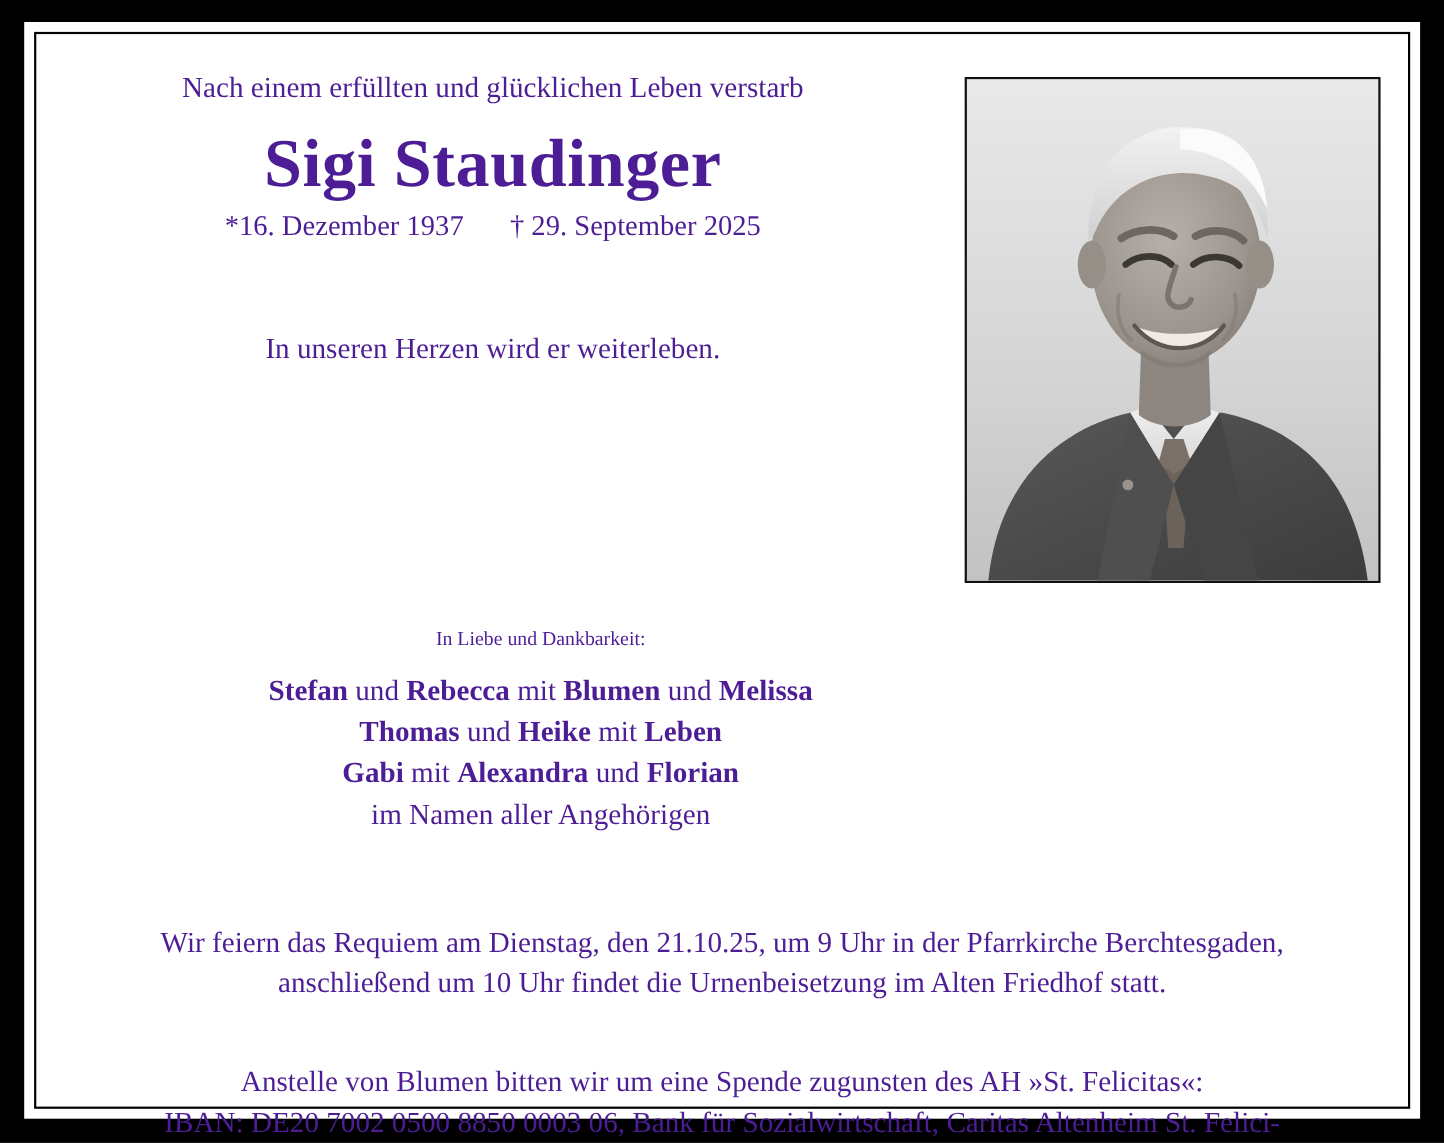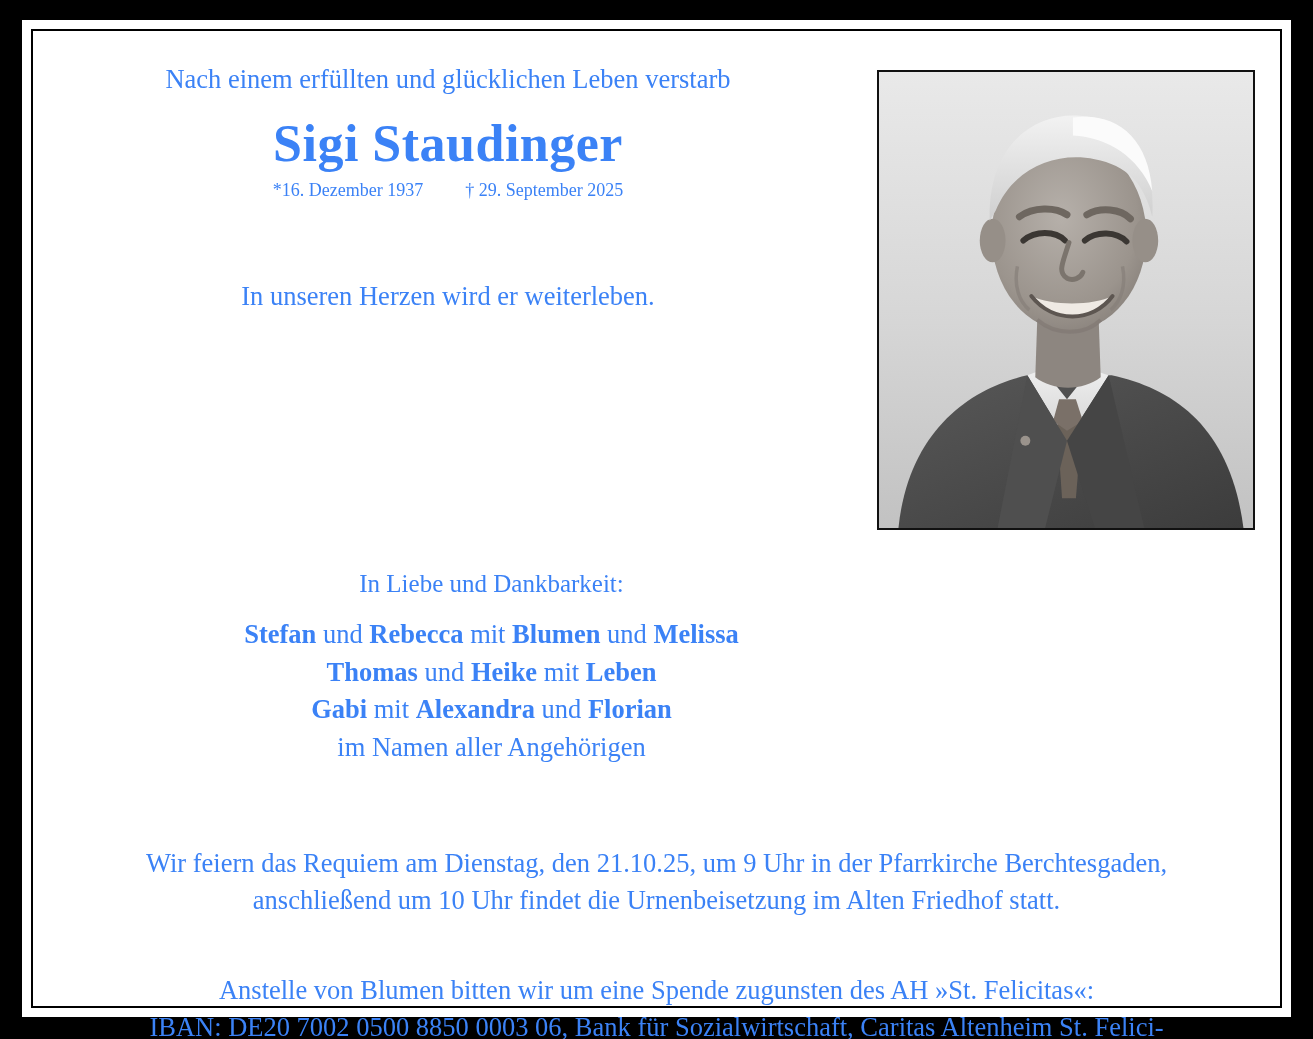--- a/index.html
+++ b/index.html
@@ -7,21 +7,21 @@
     padding: 0;
     background: #ffffff;
   }
   .page {
     position: relative;
     width: 1313px;
     height: 1039px;
     background: #000000;
     box-sizing: border-box;
     font-family: "Liberation Serif", serif;
-    color: #3b82f6;
+    color: #4c1d95;
     overflow: hidden;
   }
   .inner-frame {
     position: absolute;
     left: 22px;
     top: 20px;
     right: 22px;
     bottom: 22px;
     background: #ffffff;
     box-sizing: border-box;
@@ -55,27 +55,27 @@
     width: 780px;
     text-align: center;
     padding-top: 18px;
   }
   .lead {
     font-size: 26.5px;
     line-height: 1.2;
     margin: 0 0 8px 0;
   }
   .name {
-    font-size: 52px;
+    font-size: 62px;
     line-height: 1.15;
     margin: 18px 0 6px 0;
     letter-spacing: 0.5px;
   }
   .dates {
-    font-size: 18px;
+    font-size: 26px;
     margin: 4px 0 0 0;
     display: flex;
     justify-content: center;
     gap: 42px;
   }
   .dates span { white-space: pre; }
   .motto {
     font-size: 26.5px;
     margin: 80px 0 0 0;
   }
@@ -93,21 +93,21 @@
   }
   .photo-svg { display: block; width: 100%; height: 100%; }
 
   
   .family {
     text-align: center;
     margin-top: 40px;
     padding-right: 330px;
   }
   .family .intro {
-    font-size: 25px;
+    font-size: 18px;
     margin-bottom: 18px;
   }
   .family .fline {
     font-size: 26.5px;
     line-height: 1.42;
   }
   .family .fline b { font-weight: bold; }
 
   
   .requiem {

